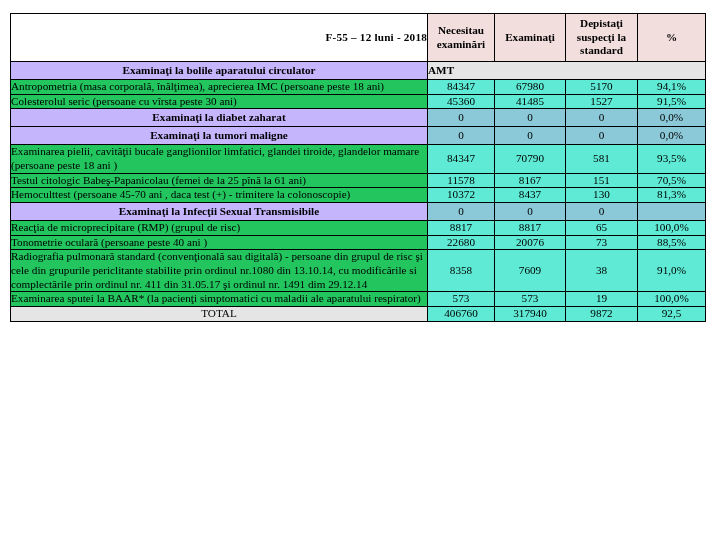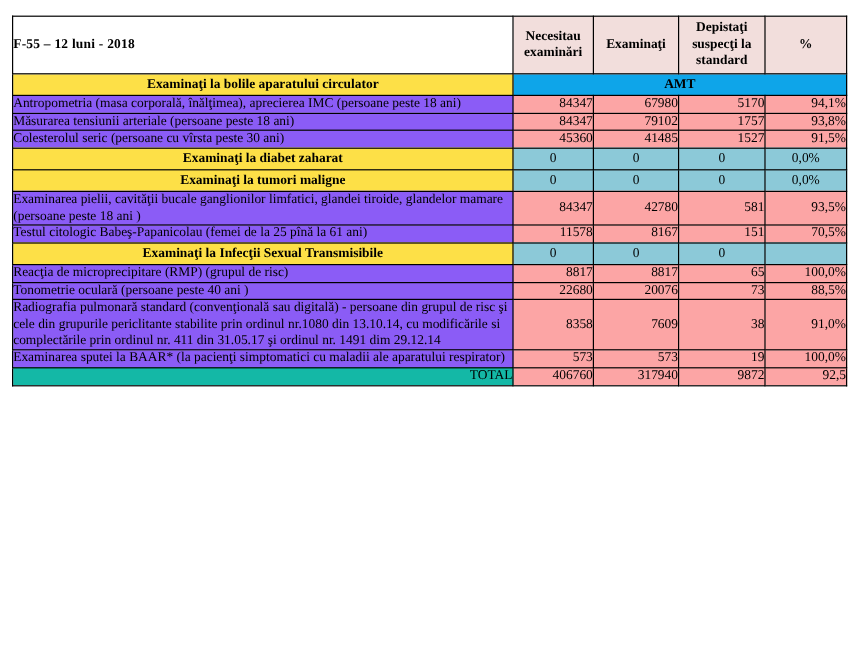--- a/index.html
+++ b/index.html
@@ -43,77 +43,76 @@
   
   col.c-name { width: 417px; }
   col.c-nec  { width: 67px; }
   col.c-exa  { width: 71px; }
   col.c-dep  { width: 72px; }
   col.c-pct  { width: 68px; }
 
   
   td.title-cell {
     background: #ffffff;
-    text-align: left;
+    text-align: right;
     font-size: 17px;
     font-weight: bold;
     letter-spacing: .2px;
     height: 47px;
     padding: 2px 4px;
   }
 
   
   td.head-num {
     background: #F2DEDC;
     text-align: center;
     font-weight: bold;
     font-size: 10.5px;
     line-height: 1.2;
     padding: 3px 2px;
   }
 
   
   td.section-label {
-    background: #fde047;
+    background: #c4b5fd;
     text-align: center;
     font-weight: bold;
     font-size: 11.6px;
     height: 17px;
     padding: 1px 4px;
   }
   td.section-num {
     background: #8CC9D8;
     text-align: center;
     font-size: 11.2px;
     height: 17px;
   }
   td.section-amt {
-    background: #0ea5e9;
-    text-align: center;
+    background: #e5e5e5;
     font-weight: bold;
     font-size: 11.6px;
     height: 17px;
   }
 
   
   td.item-label {
-    background: #8b5cf6;
+    background: #22c55e;
     text-align: left;
     padding: 2px 2px 2px 3px;
     font-size: 11.2px;
   }
   td.num {
-    background: #fca5a5;
-    text-align: right;
+    background: #5eead4;
+    text-align: center;
     font-size: 11.4px;
   }
 
   td.total-label {
-    background: #14b8a6;
-    text-align: right;
+    background: #e5e5e5;
+    text-align: center;
     padding: 4px 2px 4px 3px;
     font-size: 11.8px;
   }
 
   .nowrapish { white-space: normal; }
 </style>
 </head>
 <body>
 
 <div id="sheet">
@@ -139,27 +138,20 @@
           <td class="section-amt" colspan="4">AMT</td>
         </tr>
         <tr>
           <td class="item-label nowrapish">Antropometria (masa corporală, înălţimea), aprecierea IMC (persoane peste 18 ani)</td>
           <td class="num">84347</td>
           <td class="num">67980</td>
           <td class="num">5170</td>
           <td class="num">94,1%</td>
         </tr>
         <tr>
-          <td class="item-label nowrapish">Măsurarea tensiunii arteriale (persoane peste 18 ani)</td>
-          <td class="num">84347</td>
-          <td class="num">79102</td>
-          <td class="num">1757</td>
-          <td class="num">93,8%</td>
-        </tr>
-        <tr>
           <td class="item-label nowrapish">Colesterolul seric (persoane cu vîrsta peste 30 ani)</td>
           <td class="num">45360</td>
           <td class="num">41485</td>
           <td class="num">1527</td>
           <td class="num">91,5%</td>
         </tr>
         <tr>
           <td class="section-label">Examinaţi la diabet zaharat</td>
           <td class="section-num">0</td>
           <td class="section-num">0</td>
@@ -169,32 +161,39 @@
         <tr>
           <td class="section-label">Examinaţi la tumori maligne</td>
           <td class="section-num">0</td>
           <td class="section-num">0</td>
           <td class="section-num">0</td>
           <td class="section-num">0,0%</td>
         </tr>
         <tr>
           <td class="item-label nowrapish">Examinarea pielii, cavităţii bucale  ganglionilor limfatici, glandei tiroide, glandelor mamare (persoane peste 18 ani )</td>
           <td class="num">84347</td>
-          <td class="num">42780</td>
+          <td class="num">70790</td>
           <td class="num">581</td>
           <td class="num">93,5%</td>
         </tr>
         <tr>
           <td class="item-label nowrapish">Testul citologic Babeş-Papanicolau (femei de la 25 pînă la 61 ani)</td>
           <td class="num">11578</td>
           <td class="num">8167</td>
           <td class="num">151</td>
           <td class="num">70,5%</td>
         </tr>
         <tr>
+          <td class="item-label nowrapish">Hemoculttest (persoane  45-70 ani , daca test (+) - trimitere la colonoscopie)</td>
+          <td class="num">10372</td>
+          <td class="num">8437</td>
+          <td class="num">130</td>
+          <td class="num">81,3%</td>
+        </tr>
+        <tr>
           <td class="section-label">Examinaţi la Infecţii Sexual Transmisibile</td>
           <td class="section-num">0</td>
           <td class="section-num">0</td>
           <td class="section-num">0</td>
           <td class="section-num"></td>
         </tr>
         <tr>
           <td class="item-label nowrapish">Reacţia de microprecipitare (RMP)  (grupul de risc)</td>
           <td class="num">8817</td>
           <td class="num">8817</td>

